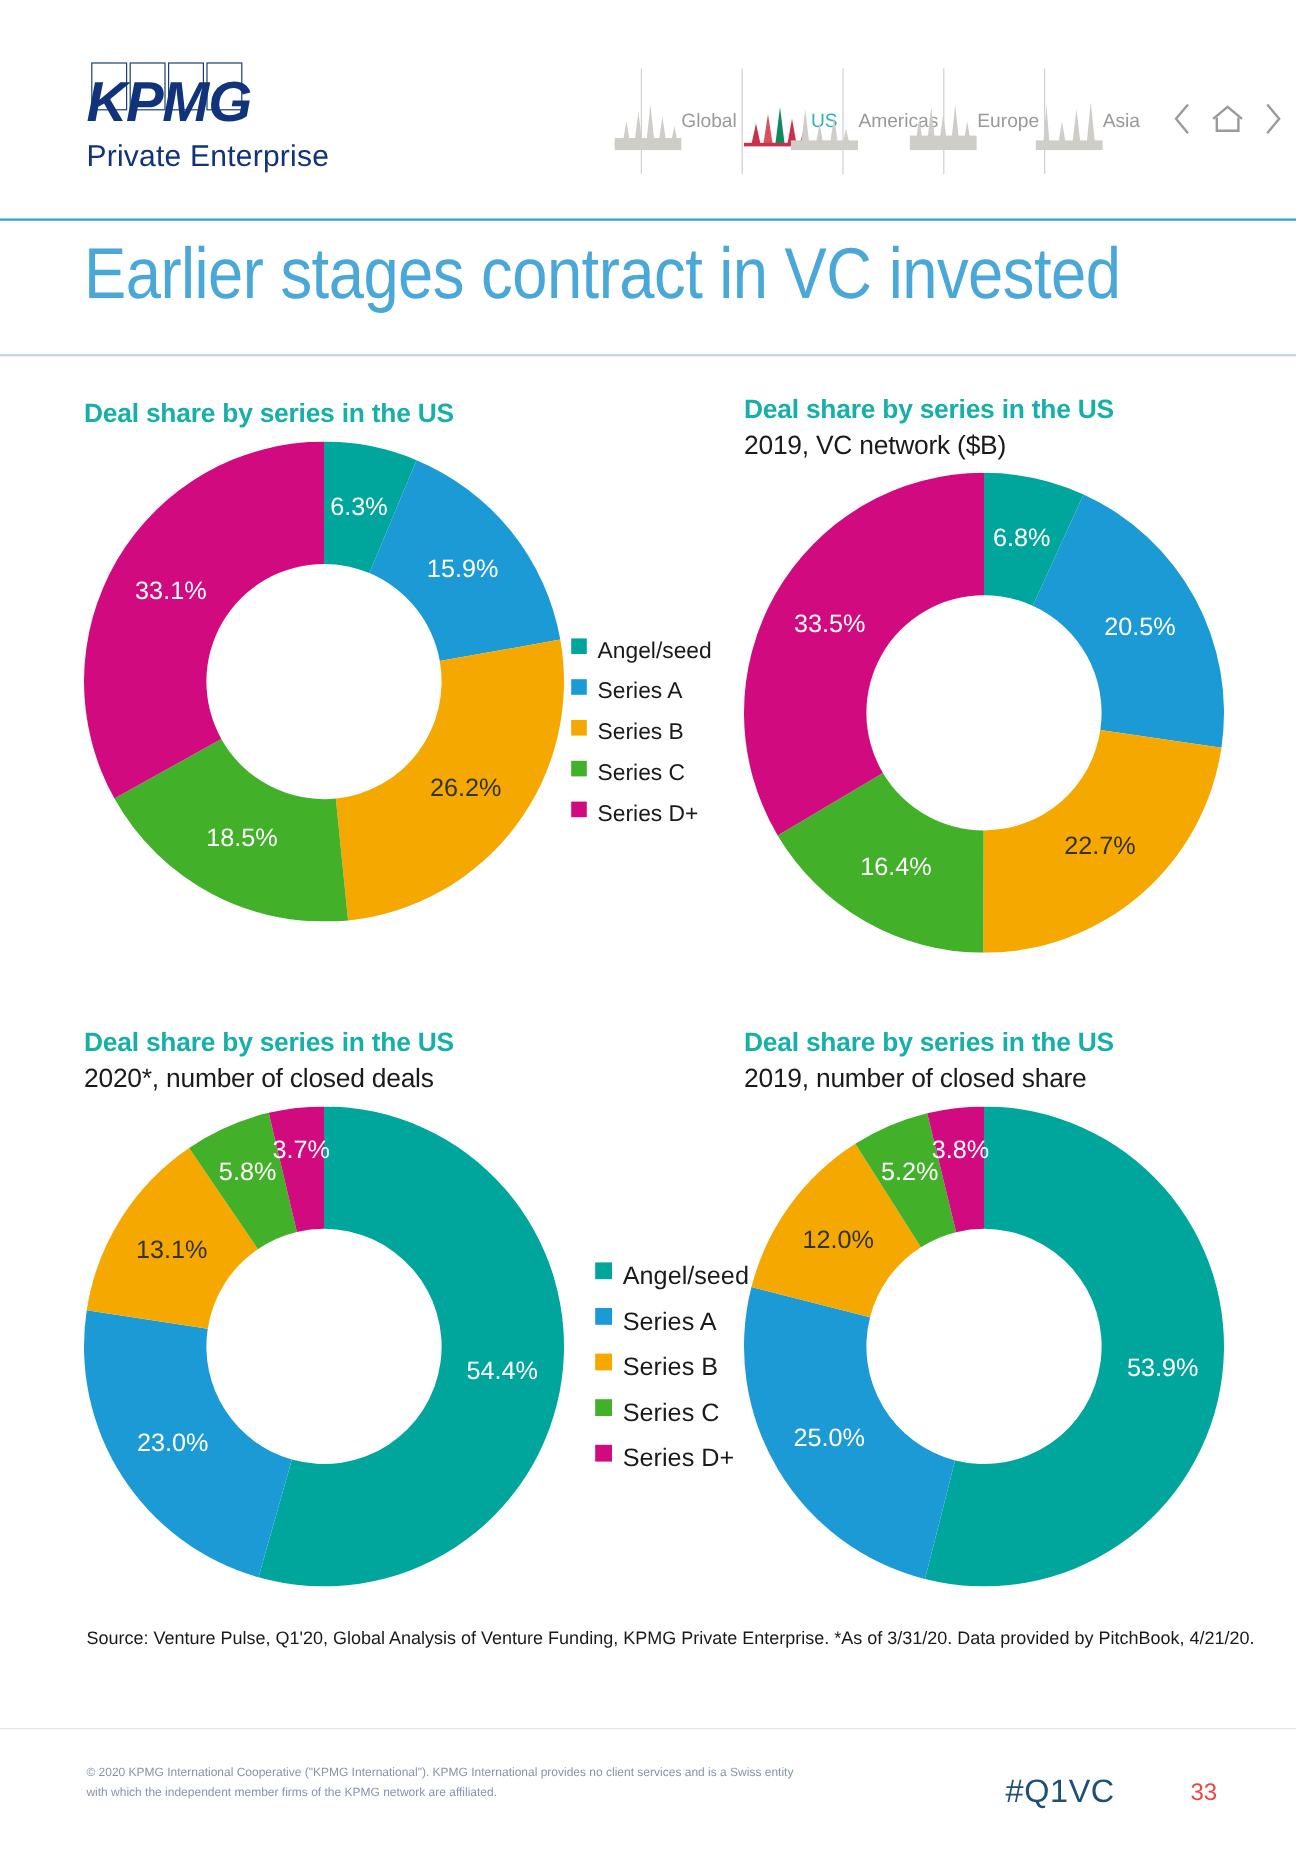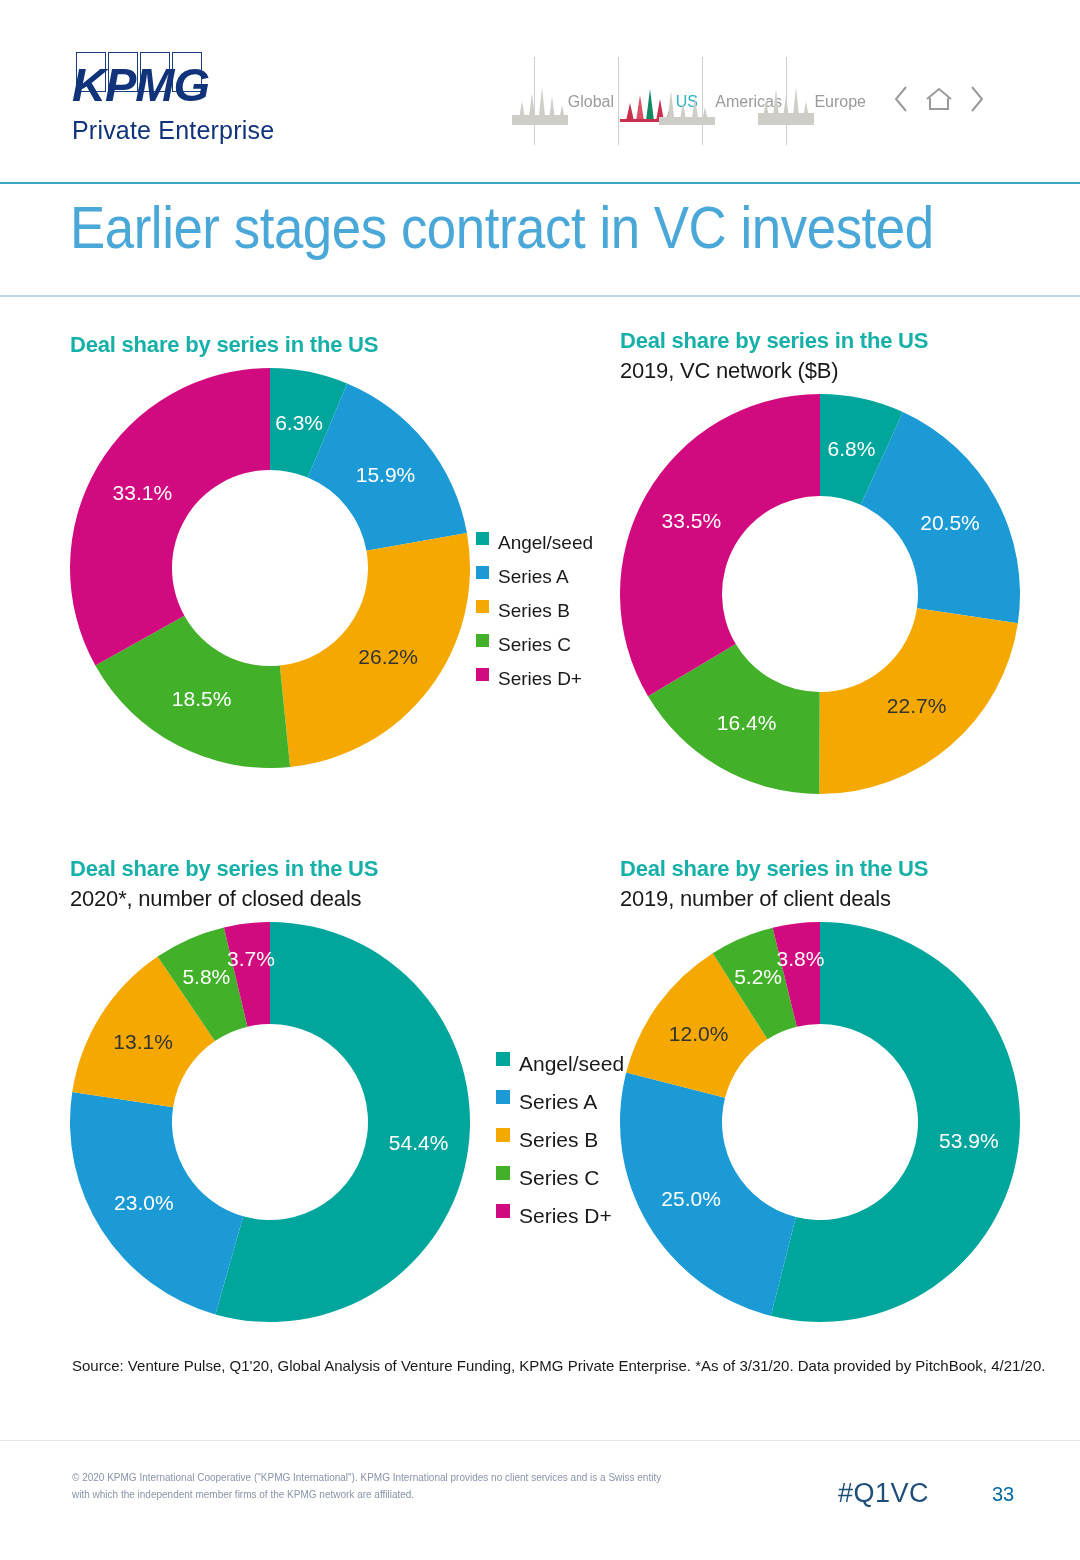--- a/index.html
+++ b/index.html
@@ -114,21 +114,21 @@
   .copyright {
     position:absolute; left:72px; top:1470px;
     font-size:10px; line-height:1.65; color:#8894a8; max-width:600px;
   }
   .hashtag {
     position:absolute; left:838px; top:1478px;
     font-size:27px; color:#1f4e79; letter-spacing:0.5px;
   }
   .pagenum {
     position:absolute; left:992px; top:1483px;
-    font-size:20px; color:#0369a1;
+    font-size:20px; color:#ef4444;
   }
 </style>
 </head>
 <body>
 
 <div class="header">
 
   <div class="logo">
     <div class="logo-squares">
       <i></i>
@@ -197,20 +197,34 @@
             <path d="M24 44 L28 14 L32 44 Z"></path>
               <path d="M34 44 L38 6 L42 44 Z"></path>
             <path d="M44 44 L48 20 L52 44 Z"></path>
               <rect x="0" y="32" width="56" height="12"></rect>
           </g>
         </svg>
       </div>
       <div class="nav-label">Europe</div>
     </div>
 
+    <div class="nav-item">
+      <div class="nav-icon">
+        <svg width="56" height="44" viewBox="0 0 56 44">
+          <g fill="#cfcdc8">
+            <path d="M6 44 L9 6 L12 44 Z"></path>
+              <path d="M18 44 L22 20 L26 44 Z"></path>
+            <path d="M30 44 L34 10 L38 44 Z"></path>
+              <path d="M42 44 L46 4 L50 44 Z"></path>
+            <rect x="0" y="36" width="56" height="8"></rect>
+          </g>
+        </svg>
+      </div>
+      <div class="nav-label">Asia</div>
+    </div>
 
     <div class="nav-arrows">
       <span>
         <svg width="18" height="30" viewBox="0 0 18 30">
             <path d="M14 3 L4 15 L14 27" fill="none" stroke="#9a9a9a" stroke-width="2"></path>
           </svg>
       </span>
       <span>
         <svg width="30" height="28" viewBox="0 0 30 28">
           <path d="M3 14 L15 4 L27 14" fill="none" stroke="#9a9a9a" stroke-width="2"></path>
@@ -306,21 +320,21 @@
       <span class="legend-text">Series C</span>
     </div>
     <div class="legend-row">
       <span class="legend-swatch" style="background: rgb(209, 10, 127);"></span>
       <span class="legend-text">Series D+</span>
     </div>
   </div>
 
 <div class="panel" style="left:620px; top:856px;">
   <div class="panel-title">Deal share by series in the US</div>
-  <div class="panel-sub">2019, number of client deals</div>
+  <div class="panel-sub">2019, number of closed share</div>
   <div class="donut-wrap" id="donut3" style="margin-top: 10px; width: 400px; height: 400px;"><svg width="400" height="400" viewBox="0 0 400 400">
         <path d="M 200 0 A 200 200 0 1 1 150.82268284923 393.85972113322714 L 175.9031145961227 294.99126335528126 A 98 98 0 1 0 200 102 Z" fill="#00a69c"></path>
         <path d="M 150.82268284923 393.85972113322714 A 200 200 0 0 1 6.217843352770046 150.51792480959966 L 105.04674324285732 175.75378315670383 A 98 98 0 0 0 175.9031145961227 294.99126335528126 Z" fill="#1b9ad6"></path>
         <path d="M 6.217843352770046 150.51792480959966 A 200 200 0 0 1 92.73907135252341 31.195103194009988 L 147.44214496273648 117.2856005650649 A 98 98 0 0 0 105.04674324285732 175.75378315670383 Z" fill="#f5a800"></path>
         <path d="M 92.73907135252341 31.195103194009988 A 200 200 0 0 1 152.65375794166394 5.684963621047984 L 176.80034139141532 104.7856321743135 A 98 98 0 0 0 147.44214496273648 117.2856005650649 Z" fill="#43b02a"></path>
         <path d="M 152.65375794166394 5.684963621047984 A 200 200 0 0 1 199.99999999999977 0 L 199.9999999999999 102 A 98 98 0 0 0 176.80034139141532 104.7856321743135 Z" fill="#d10a7f"></path>
       </svg><div class="donut-label" style="left: 348.844px; top: 218.585px; color: rgb(255, 255, 255);">53.9%</div><div class="donut-label" style="left: 71.0499px; top: 276.628px; color: rgb(255, 255, 255);">25.0%</div><div class="donut-label" style="left: 78.5643px; top: 111.947px; color: rgb(51, 51, 51);">12.0%</div><div class="donut-label" style="left: 138.104px; top: 54.6283px; color: rgb(255, 255, 255);">5.2%</div><div class="donut-label" style="left: 180.449px; top: 37.1696px; color: rgb(255, 255, 255);">3.8%</div></div>
 </div>
 
 <div class="source">Source: Venture Pulse, Q1'20, Global Analysis of Venture Funding, KPMG Private Enterprise. *As of 3/31/20. Data provided by PitchBook, 4/21/20.</div>

